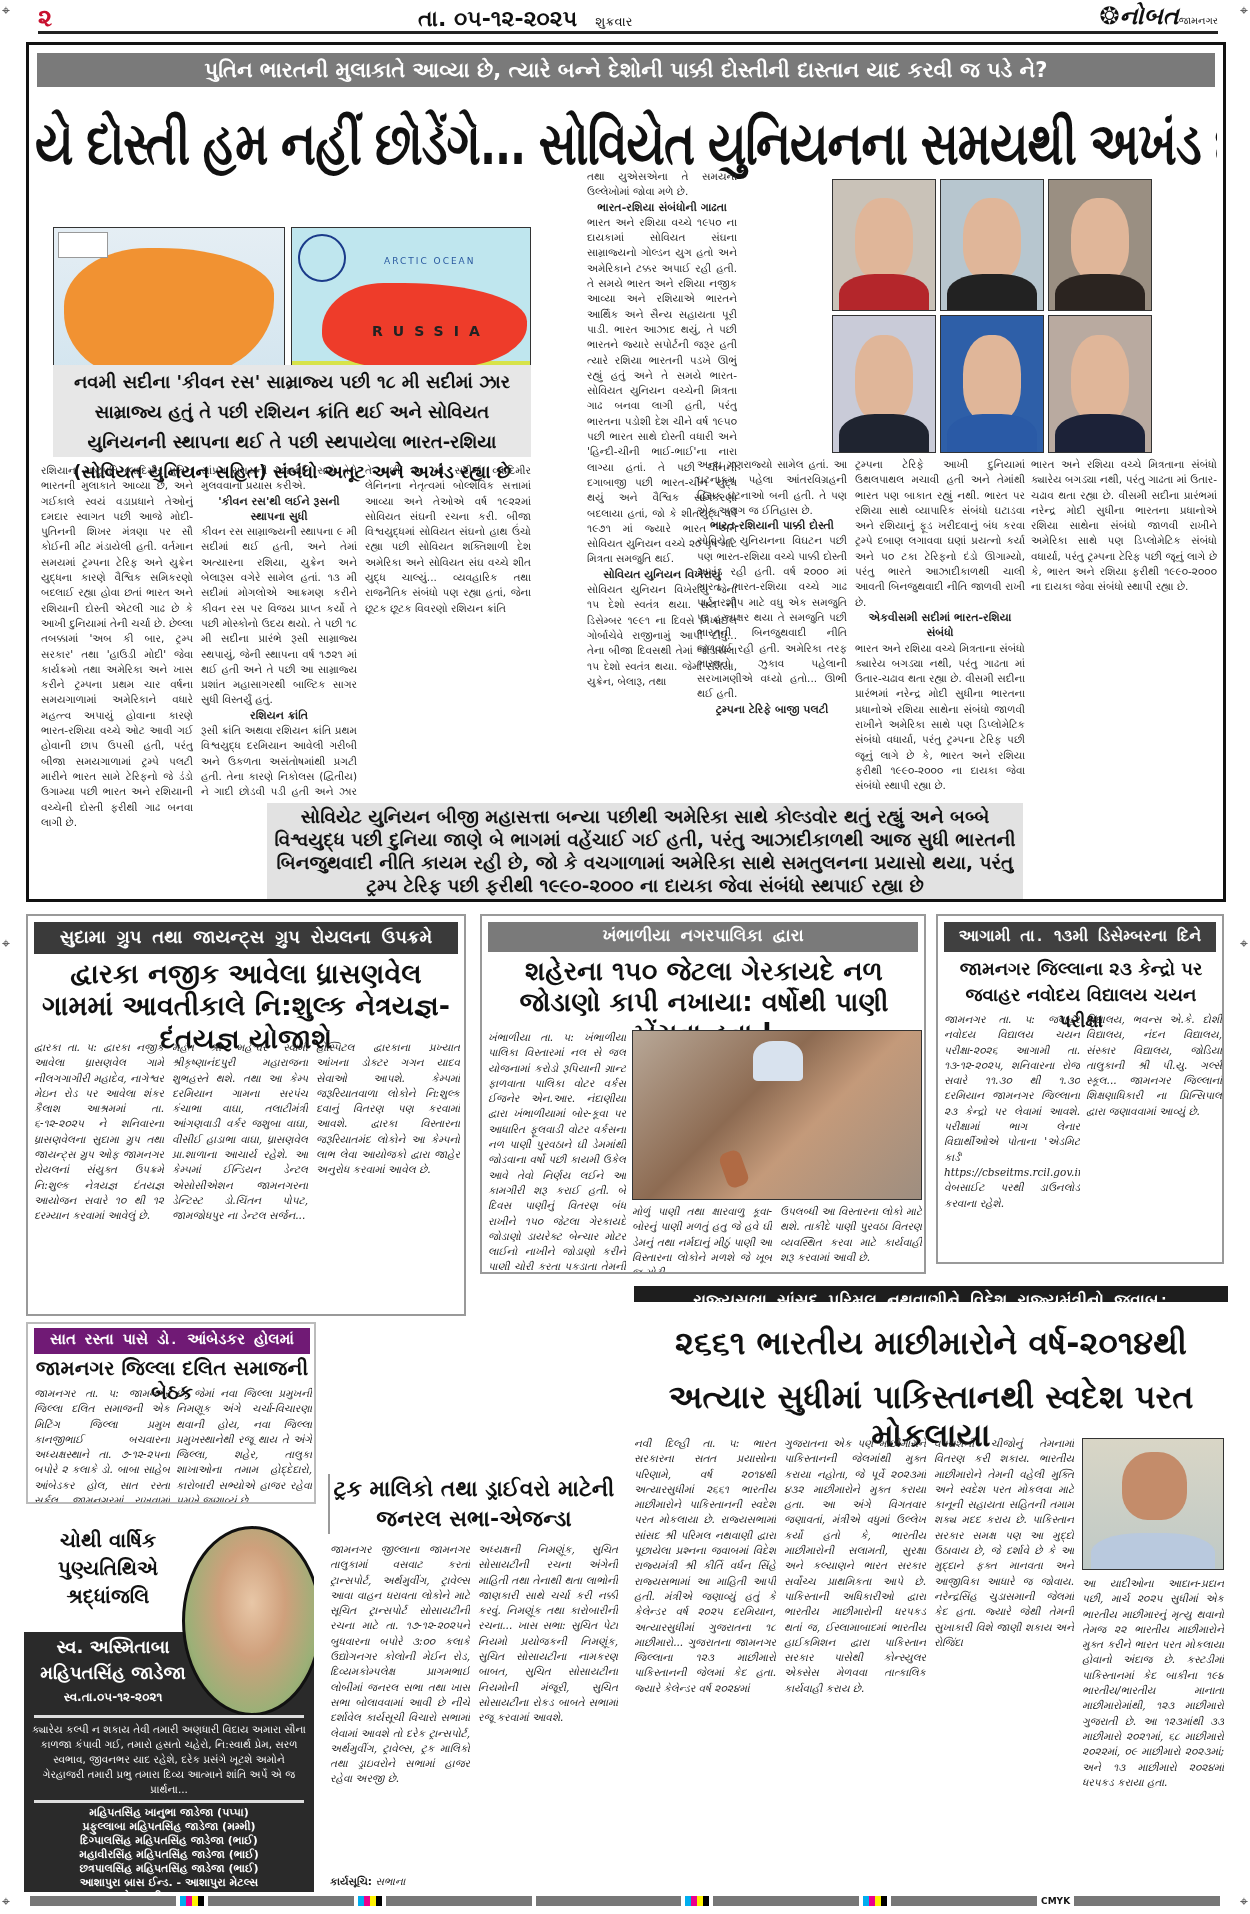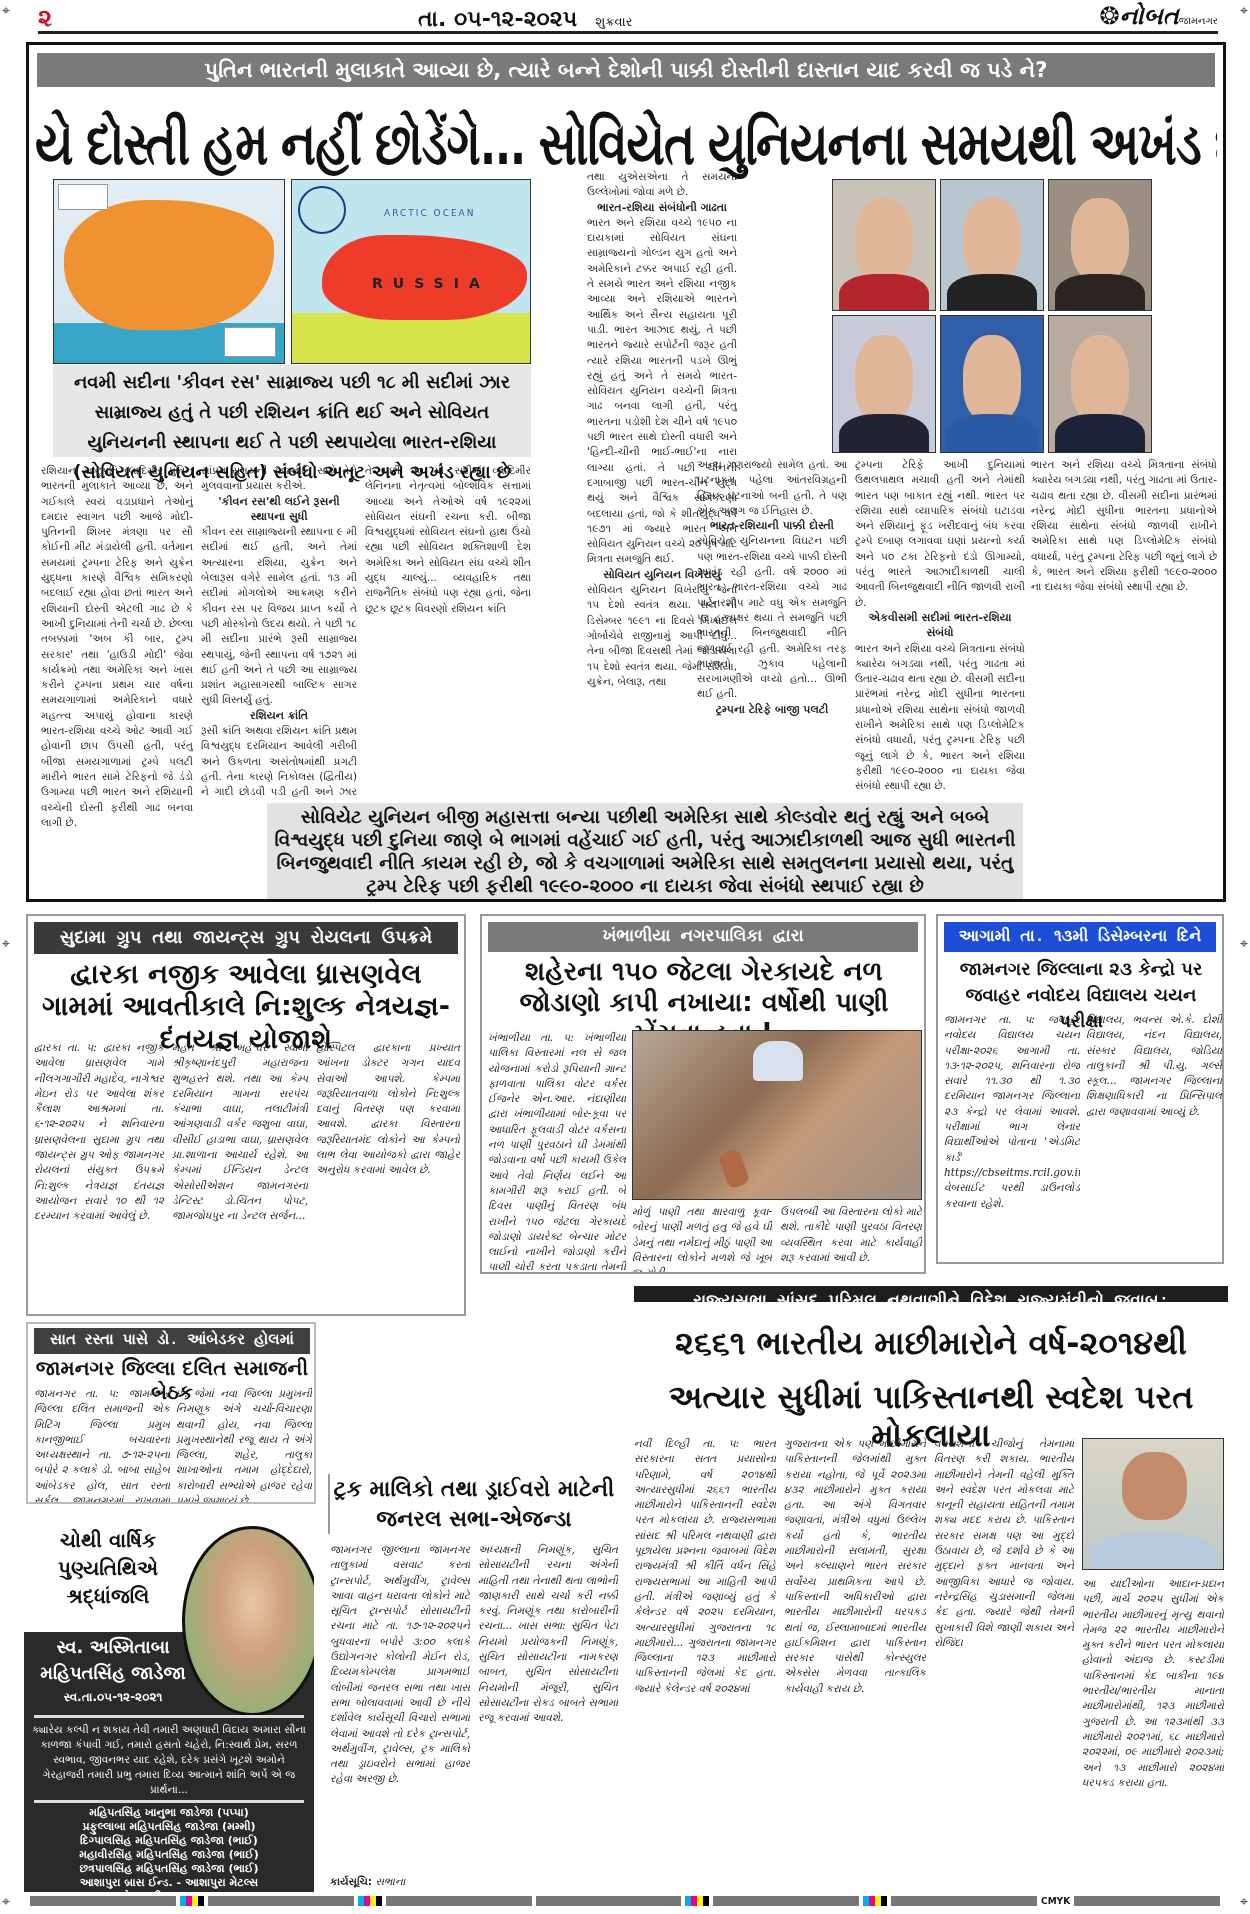--- a/index.html
+++ b/index.html
@@ -10,21 +10,21 @@
   #masthead { left: 38px; top: 0; width: 1180px; height: 34px; border-bottom: 3px solid #222; }
   #page-num { position: absolute; left: 0; top: 4px; font-size: 24px; font-weight: bold; color: #c8102e; }
   #date-line { position: absolute; left: 380px; top: 6px; font-size: 22px; font-weight: bold; }
   #date-line small { font-size: 13px; font-weight: normal; margin-left: 18px; }
   #logo { position: absolute; right: 0; top: 2px; font-size: 24px; font-weight: bold; font-style: italic; }
   #logo .sub { font-size: 10px; font-weight: normal; font-style: normal; }
   
   #top-frame { left: 26px; top: 42px; width: 1200px; height: 860px; border: 3px solid #111; }
   #kicker { position: absolute; left: 8px; top: 8px; right: 8px; height: 34px; background: #7a7a7a; color: #fff; font-size: 21px; font-weight: bold; text-align: center; line-height: 34px; }
   #headline { position: absolute; left: 6px; top: 50px; right: 6px; height: 78px; font-size: 47px; font-weight: 900; letter-spacing: -1px; line-height: 78px; white-space: nowrap; overflow: hidden; transform: scaleY(1.25); transform-origin: top left; font-family: "DejaVu Sans Condensed", "DejaVu Sans", sans-serif; }
-  .map { position: absolute; border: 1px solid #333; overflow: hidden; }
+  .map { position: absolute; border: 1px solid #333; overflow: hidden; margin-top: 48px; }
   #map-ussr { left: 24px; top: 134px; width: 232px; height: 185px; background: linear-gradient(180deg,#e5eef4 0%, #cfe3ee 100%); }
   #map-ussr .land { position: absolute; left: 10px; top: 20px; width: 210px; height: 130px; background: #f19232; border-radius: 40% 55% 45% 35% / 45% 35% 60% 50%; }
   #map-ussr .sea { position: absolute; left: 0; bottom: 0; width: 100%; height: 40px; background: #38a6c6; }
   #map-ussr .legend { position: absolute; right: 8px; bottom: 6px; width: 52px; height: 30px; background: #fff; border: 1px solid #999; }
   #map-ussr .title { position: absolute; left: 4px; top: 4px; width: 50px; height: 26px; background: #fff; border: 1px solid #999; }
   #map-russia { left: 262px; top: 134px; width: 240px; height: 185px; background: #bfe6ee; }
   #map-russia .land { position: absolute; left: 30px; top: 55px; width: 205px; height: 85px; background: #ee3c2a; border-radius: 30% 60% 40% 35% / 55% 45% 50% 40%; }
   #map-russia .south { position: absolute; left: 0; bottom: 0; width: 100%; height: 50px; background: #d7e34a; }
   #map-russia .inset { position: absolute; left: 6px; top: 6px; width: 48px; height: 48px; border-radius: 50%; border: 2px solid #1b3b8a; background: #bfe6ee; }
   #map-russia .label-ocean { position: absolute; left: 92px; top: 28px; font-size: 9px; color: #2a5aa0; letter-spacing: 2px; }
@@ -171,28 +171,28 @@
   <div class="col hand" style="left:6px;top:114px;width:138px;height:240px;">ખંભાળીયા તા. ૫: ખંભાળીયા પાલિકા વિસ્તારમાં નલ સે જલ યોજનામાં કરોડો રૂપિયાની ગ્રાન્ટ ફાળવાતા પાલિકા વોટર વર્કસ ઈજનેર એન.આર. નંદાણીયા દ્વારા ખંભાળીયામાં બોર-કૂવા પર આધારિત ફૂલવાડી વોટર વર્કસના નળ પાણી પુરવઠાને ઘી ડેમમાંથી જોડવાના વર્ષો પછી કાયમી ઉકેલ આવે તેવો નિર્ણય લઈને આ કામગીરી શરૂ કરાઈ હતી. બે દિવસ પાણીનું વિતરણ બંધ રાખીને ૧૫૦ જેટલા ગેરકાયદે જોડાણો ડાયરેક્ટ બેન્ચાર મોટર લાઈનો નાખીને જોડાણો કરીને પાણી ચોરી કરતા પકડાતા તેમની સામે જ તુરંત જ પગલાં લઈને ...</div>
   <div class="photo" style="left:150px;top:114px;width:290px;height:170px;background:linear-gradient(135deg,#b8a898 0%,#8d6b52 40%,#c49a7a 60%,#9e8e80 100%);">
     <div style="position:absolute;left:120px;top:10px;width:50px;height:40px;background:#d8e2ee;border-radius:40% 40% 10% 10%;"></div>
     <div style="position:absolute;left:90px;top:120px;width:22px;height:36px;background:#b06a44;border-radius:8px;transform:rotate(-20deg);"></div>
   </div>
   <div class="col hand" style="left:150px;top:288px;width:140px;height:68px;">મોળું પાણી તથા ક્ષારવાળુ કૂવા-બોરનું પાણી મળતું હતુ જે હવે ઘી ડેમનું તથા નર્મદાનું મીઠું પાણી આ વિસ્તારના લોકોને મળશે જે ખૂબ જ મોટી</div>
   <div class="col hand" style="left:298px;top:288px;width:142px;height:68px;">ઉપલબ્ધી આ વિસ્તારના લોકો માટે થશે. તાકીદે પાણી પુરવઠા વિતરણ વ્યવસ્થિત કરવા માટે કાર્યવાહી શરૂ કરવામાં આવી છે.</div>
 </div>
 
 <div class="story-box" style="left:936px;top:914px;width:288px;height:350px;">
-  <div class="kbar" style="left:6px;top:6px;width:272px;height:30px;background:#1d4ed8;font-size:16px;line-height:30px;">આગામી તા. ૧૩મી ડિસેમ્બરના દિને</div>
+  <div class="kbar" style="left:6px;top:6px;width:272px;height:30px;background:#404040;font-size:16px;line-height:30px;">આગામી તા. ૧૩મી ડિસેમ્બરના દિને</div>
   <div class="hl" style="left:4px;top:40px;width:278px;font-size:18px;line-height:26px;">જામનગર જિલ્લાના ૨૩ કેન્દ્રો પર જવાહર નવોદય વિદ્યાલય ચયન પરીક્ષા</div>
   <div class="col hand" style="left:6px;top:96px;width:136px;height:248px;">જામનગર તા. ૫: જવાહર નવોદય વિદ્યાલય ચયન પરીક્ષા-૨૦૨૬ આગામી તા. ૧૩-૧૨-૨૦૨૫, શનિવારના રોજ સવારે ૧૧.૩૦ થી ૧.૩૦ દરમિયાન જામનગર જિલ્લાના ૨૩ કેન્દ્રો પર લેવામાં આવશે. પરીક્ષામાં ભાગ લેનાર વિદ્યાર્થીઓએ પોતાના 'એડમિટ કાર્ડ' https://cbseitms.rcil.gov.in/nvs/ વેબસાઈટ પરથી ડાઉનલોડ કરવાના રહેશે.</div>
   <div class="col hand" style="left:148px;top:96px;width:136px;height:248px;">વિદ્યાલય, ભવન્સ એ.કે. દોશી વિદ્યાલય, નંદન વિદ્યાલય, સંસ્કાર વિદ્યાલય, જોડિયા તાલુકાની શ્રી પી.યુ. ગર્લ્સ સ્કૂલ... જામનગર જિલ્લાનાં શિક્ષણાધિકારી ના પ્રિન્સિપાલ દ્વારા જણાવવામાં આવ્યું છે.</div>
 </div>
 
 <div class="story-box" style="left:26px;top:1322px;width:290px;height:182px;border-color:#bbb;">
-  <div class="kbar" style="left:6px;top:4px;width:276px;height:26px;background:#404040;font-size:15px;line-height:26px;">સાત રસ્તા પાસે ડો. આંબેડકર હોલમાં</div>
+  <div class="kbar" style="left:6px;top:4px;width:276px;height:26px;background:#701a75;font-size:15px;line-height:26px;">સાત રસ્તા પાસે ડો. આંબેડકર હોલમાં</div>
   <div class="hl" style="left:4px;top:32px;width:280px;font-size:20px;">જામનગર જિલ્લા દલિત સમાજની બેઠક</div>
   <div class="col hand" style="left:6px;top:62px;width:136px;height:116px;">જામનગર તા. ૫: જામનગર જિલ્લા દલિત સમાજની એક મિટિંગ જિલ્લા પ્રમુખ કાનજીભાઈ બચવારના અધ્યક્ષસ્થાને તા. ૭-૧૨-૨૫ના બપોરે ૨ કલાકે ડો. બાબા સાહેબ આંબેડકર હોલ, સાત રસ્તા સર્કલ, જામનગરમાં રાખવામાં આવેલ</div>
   <div class="col hand" style="left:148px;top:62px;width:136px;height:116px;">છે. જેમાં નવા જિલ્લા પ્રમુખની નિમણૂક અંગે ચર્ચા-વિચારણા થવાની હોય, નવા જિલ્લા પ્રમુખસ્થાનેથી રજૂ થાય તે અંગે જિલ્લા, શહેર, તાલુકા શાખાઓના તમામ હોદ્દેદારો, કારોબારી સભ્યોએ હાજર રહેવા પ્રમુખે જણાવ્યું છે.</div>
 </div>
 
 <div id="obit">
   <div class="white"></div>
   <div class="heading">ચોથી વાર્ષિક પુણ્યતિથિએ શ્રદ્ધાંજલિ</div>
   <div class="oval"></div>
   <div class="name">

